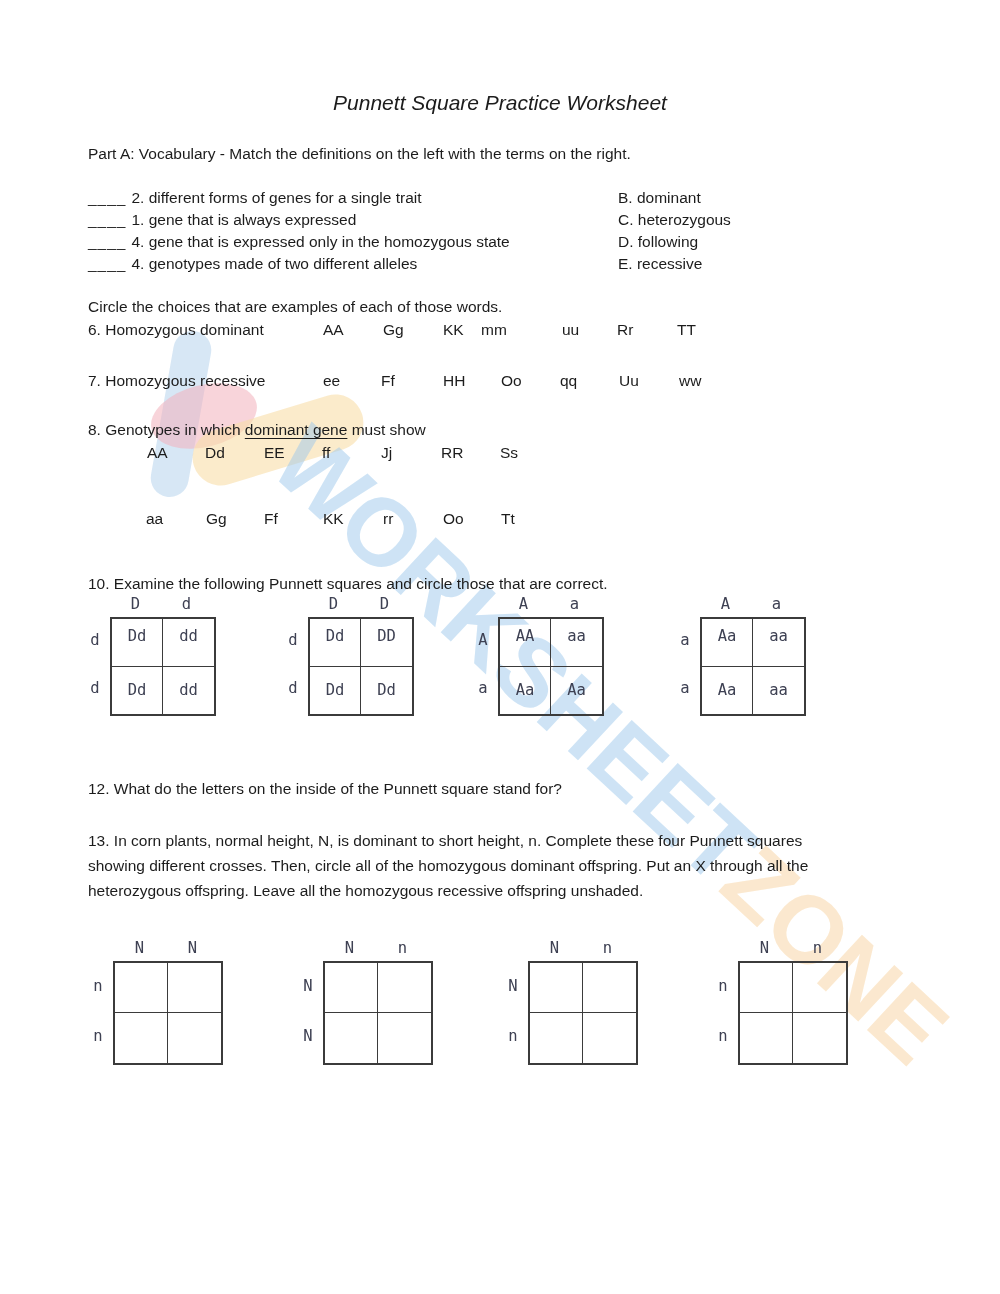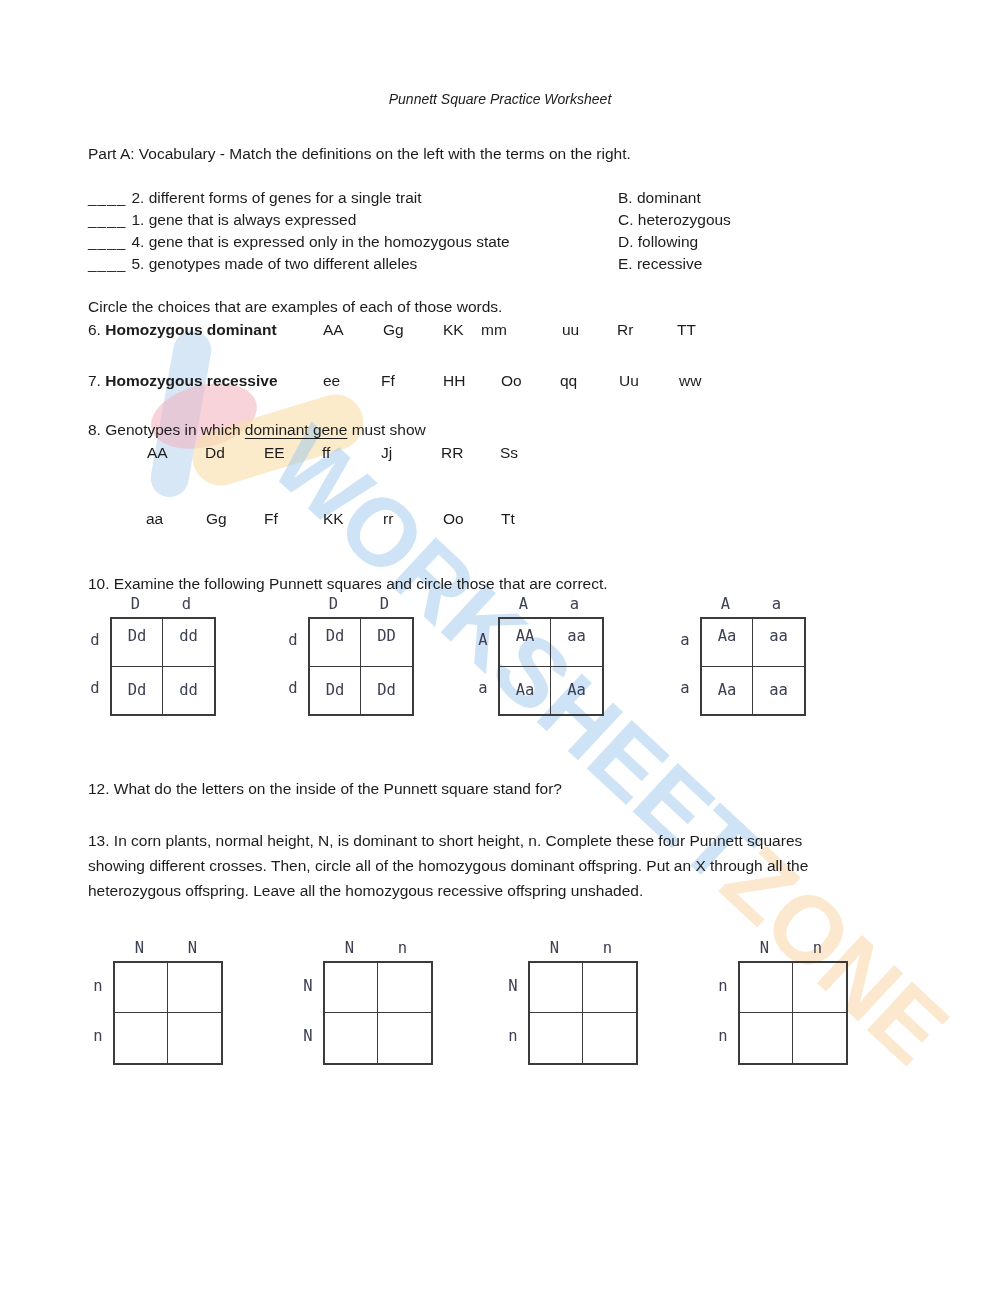--- a/index.html
+++ b/index.html
@@ -22,22 +22,22 @@
     position:absolute;z-index:0;left:610px;top:745px;
     transform:translate(-50%,-50%) rotate(43deg);
     font-weight:bold;font-size:96px;white-space:nowrap;
     letter-spacing:-1px;opacity:.5;
   }
   .wm-blue{color:#9ec9ec;}
   .wm-orange{color:#f8d3a0;}
   
   .line{position:absolute;left:88px;width:840px;z-index:1;line-height:21px;}
   .title{position:absolute;left:0;top:91px;width:100%;text-align:center;
-         font-size:14px;font-style:italic;z-index:1;}
-  .bold{font-weight:bold;}
+         font-size:21px;font-style:italic;z-index:1;}
+  .bold{font-weight:normal;}
   .underlined{text-decoration:underline;text-underline-offset:3px;}
   .term{position:absolute;left:530px;top:0;}
   .blank{display:inline-block;min-width:30px;margin-right:5px;letter-spacing:1px;}
   .choice{position:absolute;top:0;}
   
   .psq{position:absolute;z-index:1;font-family:"DejaVu Sans Mono","Liberation Mono",monospace;color:#3e4153;font-size:15.5px;}
   .ptop{position:absolute;top:0;text-align:center;}
   .q10 .ptop{width:51px;}
   .q13 .ptop{width:53px;}
   .pside{position:absolute;left:0;width:22px;text-align:center;}
@@ -76,21 +76,21 @@
   </div>
   <div class="line" style="top:209px">
     <span class="blank">____</span><span>1. gene that is always expressed</span>
     <span class="term">C. heterozygous</span>
   </div>
   <div class="line" style="top:231px">
     <span class="blank">____</span><span>4. gene that is expressed only in the homozygous state</span>
     <span class="term">D. following</span>
   </div>
   <div class="line" style="top:253px">
-    <span class="blank">____</span><span>5. genotypes made of two different alleles</span>
+    <span class="blank">____</span><span>4. genotypes made of two different alleles</span>
     <span class="term">E. recessive</span>
   </div>
 
   <div class="line" style="top:296px">Circle the choices that are examples of each of those words.</div>
 
   <div class="line" style="top:319px;height:21px">
     <span>6. </span><span class="bold">Homozygous dominant</span>
     <span class="choice" style="left:235px">AA</span>
     <span class="choice" style="left:295px">Gg</span>
     <span class="choice" style="left:355px">KK</span>

